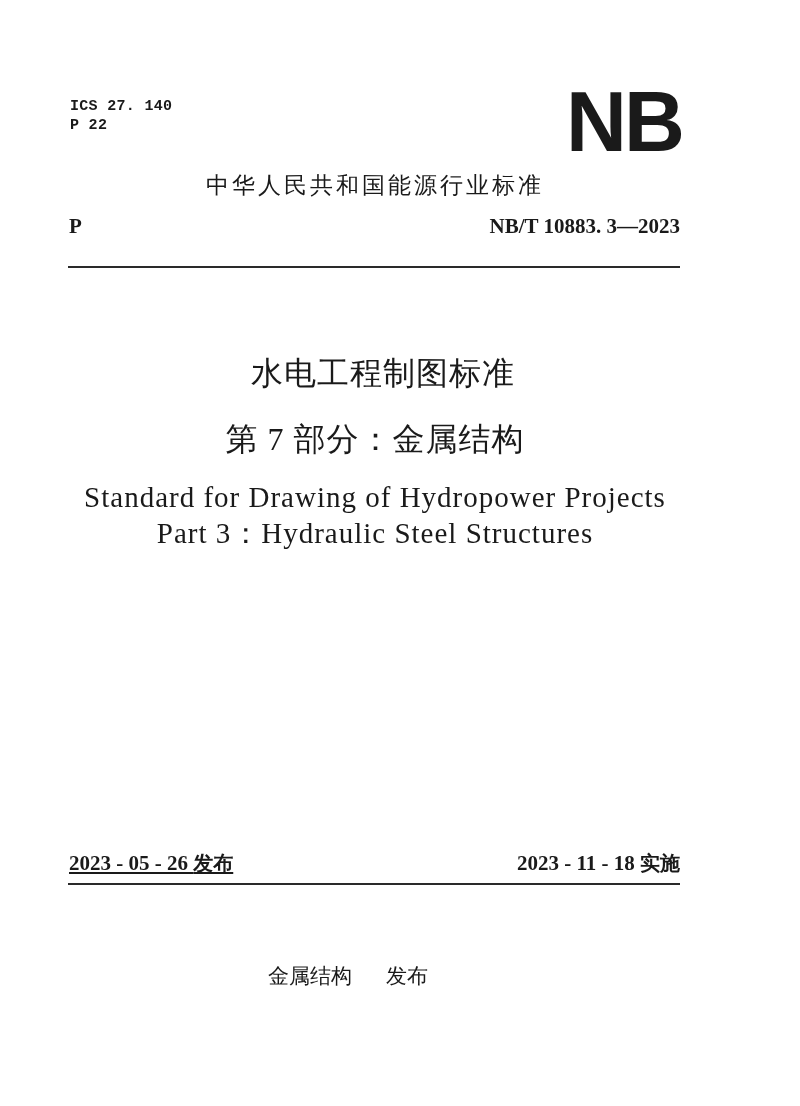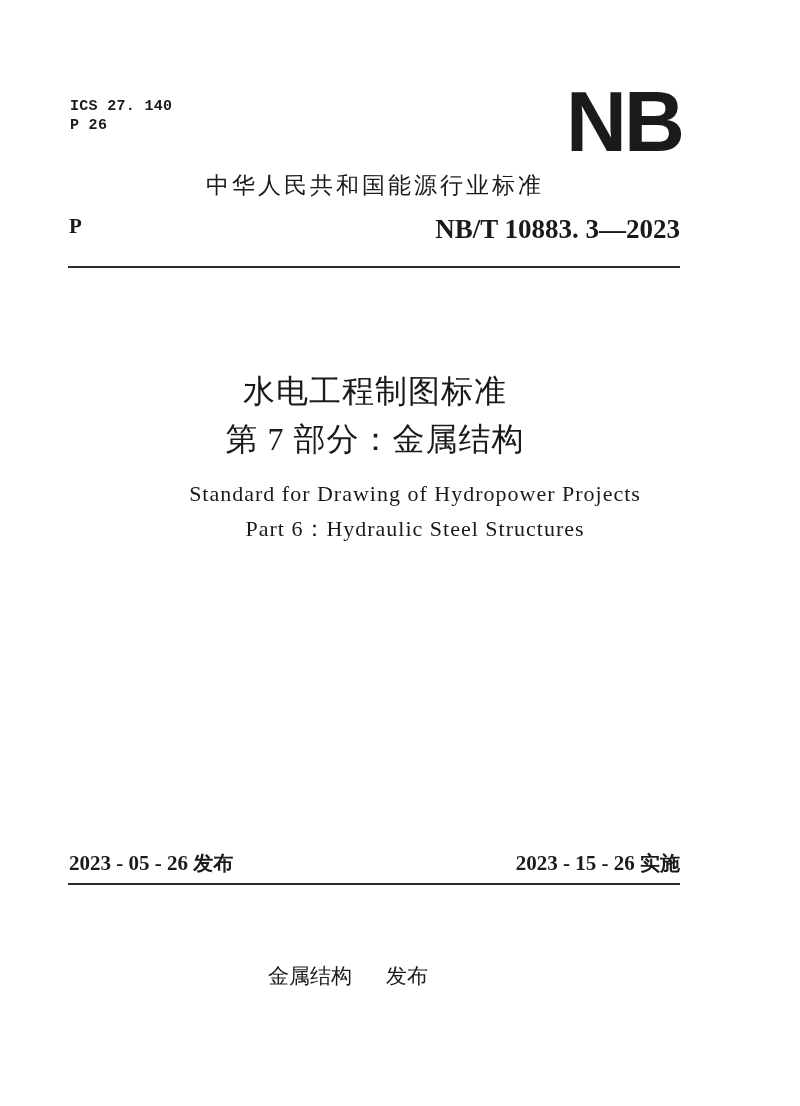--- a/index.html
+++ b/index.html
@@ -44,50 +44,49 @@
       letter-spacing: 3px;
       color: #1a1a1a;
     }
 
     .cls-letter {
       left: 69px; top: 214px;
       font-size: 21px; font-weight: bold;
     }
     .std-number {
       right: 120px; top: 214px;
-      font-size: 27px; font-weight: bold;
+      font-size: 21px; font-weight: bold;
       white-space: nowrap;
     }
 
     .rule-top {
       left: 68px; top: 266px; width: 612px; height: 2px;
       background: #2a2a2a;
     }
 
     .title-cn {
       left: 0; width: 750px; text-align: center;
       font-size: 32px; color: #1a1a1a;
       letter-spacing: 1px;
     }
-    .title-cn.l1 { top: 370px; }
+    .title-cn.l1 { top: 352px; padding-left: 8px; }
     .title-cn.l2 { top: 418px; }
 
     .title-en {
       left: 0; width: 750px; text-align: center;
-      font-size: 22px; color: #1a1a1a;
+      font-size: 29px; color: #1a1a1a;
       letter-spacing: 1px;
       white-space: nowrap;
-      padding-left: 40px;
     }
     .title-en.l1 { top: 481px; }
     .title-en.l2 { top: 514px; }
 
     .date-issue {
       left: 69px; top: 850px;
-      font-size: 21px; font-weight: bold; white-space: nowrap;
+      font-size: 21px; font-weight: bold; white-space: nowrap; text-decoration: underline;
     }
     .date-impl {
       right: 120px; top: 850px;
       font-size: 21px; font-weight: bold; white-space: nowrap;
     }
     .date-cn { font-family: "DejaVu Sans", sans-serif; font-weight: bold; font-size: 20px; }
 
     .rule-bottom {
       left: 68px; top: 883px; width: 612px; height: 2px;
       background: #2a2a2a;
@@ -98,44 +97,44 @@
       font-size: 21px; white-space: nowrap;
       color: #1a1a1a;
     }
     .publisher .gap { display: inline-block; width: 34px; }
   </style>
 </head>
 <body>
 
 <div class="abs ics serif">
   <div>ICS 27. 140</div>
-  <div>P 26</div>
+  <div>P 22</div>
 </div>
 
 <div class="abs nb-logo">NB</div>
 
 <div class="abs industry sans">中华人民共和国能源行业标准</div>
 
 <div class="abs cls-letter serif">P</div>
 <div class="abs std-number serif">NB/T 10883. 3—2023</div>
 
 <div class="abs rule-top"></div>
 
 <div class="abs title-cn l1 serif">水电工程制图标准</div>
 <div class="abs title-cn l2 serif">第 7 部分：金属结构</div>
 
 <div class="abs title-en l1 serif">Standard for Drawing of Hydropower Projects</div>
-<div class="abs title-en l2 serif">Part 6：Hydraulic Steel Structures</div>
+<div class="abs title-en l2 serif">Part 3：Hydraulic Steel Structures</div>
 
 <div class="abs date-issue serif">
   <span>2023 - 05 - 26</span>
   <span class="date-cn">发布</span>
 </div>
 <div class="abs date-impl serif">
-  <span>2023 - 15 - 26</span>
+  <span>2023 - 11 - 18</span>
   <span class="date-cn">实施</span>
 </div>
 
 <div class="abs rule-bottom"></div>
 
 <div class="abs publisher sans">
   <span>金属结构</span><span class="gap"></span><span>发布</span>
 </div>
 
 </body></html>

